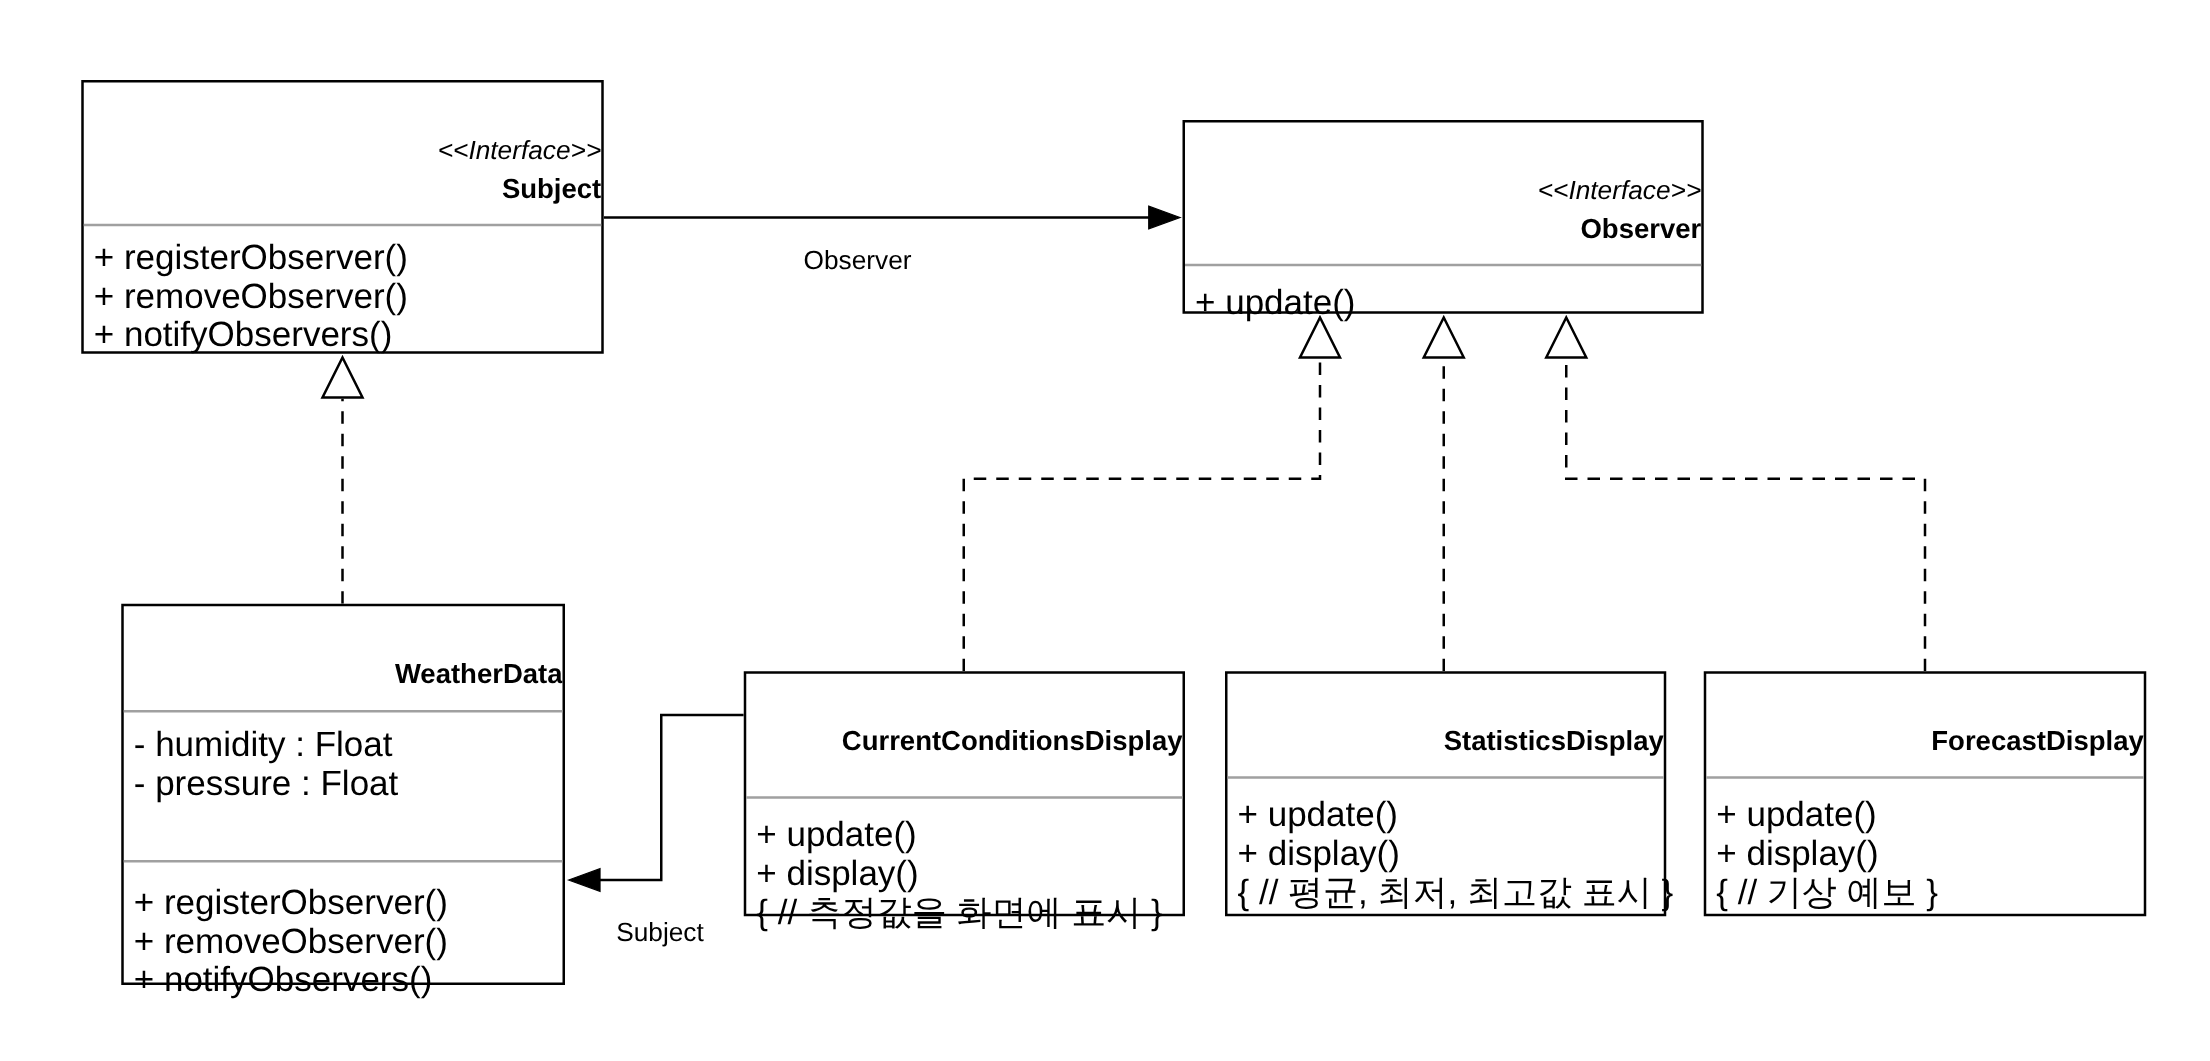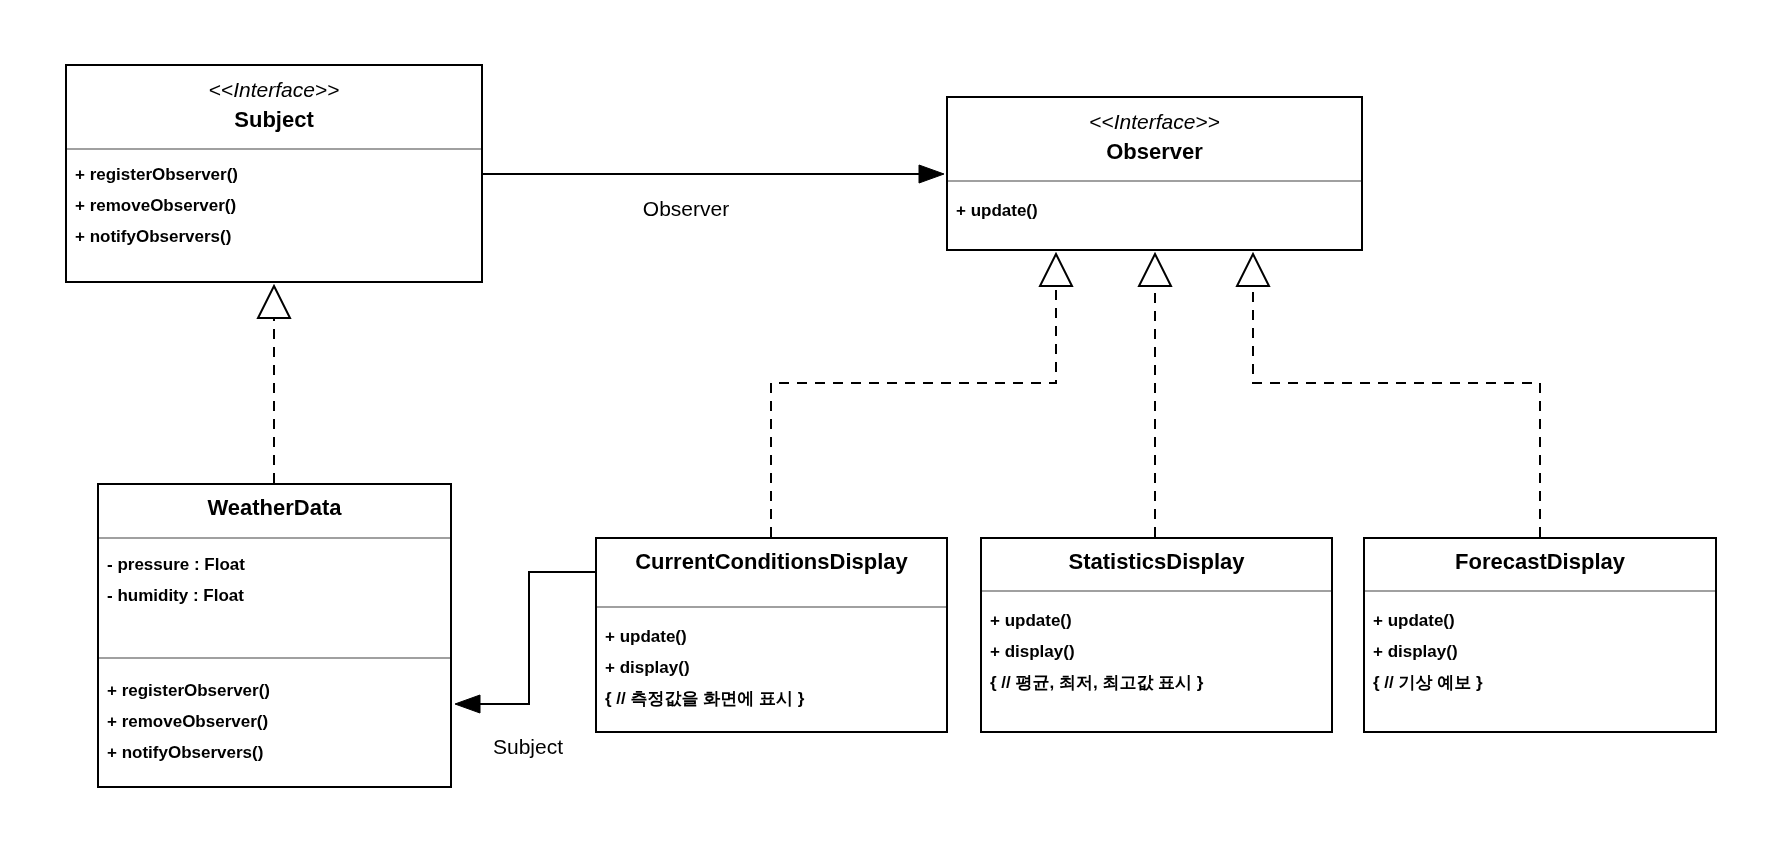--- a/index.html
+++ b/index.html
@@ -16,28 +16,28 @@
   .solid-edge { fill: none; stroke: #000000; stroke-width: 2; }
   .dashed-edge { fill: none; stroke: #000000; stroke-width: 2; stroke-dasharray: 10 8; }
   .filled-arrow { fill: #000000; stroke: #000000; stroke-width: 1; }
   .hollow-triangle { fill: #ffffff; stroke: #000000; stroke-width: 2; }
 
   .class-box {
     position: absolute;
     background: #ffffff;
     border: 2px solid #000000;
   }
-  .box-header { text-align: center; overflow: hidden; }
+  .box-header { text-align: right; overflow: hidden; margin-top: 31px; }
   .stereotype { font-style: italic; font-size: 21px; line-height: 30px; }
   .class-name { font-weight: bold; font-size: 22px; line-height: 30px; }
   .hdr-pad { padding-top: 9px; }
   .hdr-pad-single { padding-top: 8px; }
   .divider { border-top: 2px solid #a0a0a0; height: 0; }
   .box-body { padding-left: 8px; }
-  .member { font-size: 17px; line-height: 31px; white-space: nowrap; font-weight: bold; }
+  .member { font-size: 28px; line-height: 31px; white-space: nowrap; }
 
   .edge-label {
     position: absolute;
     font-size: 21px;
     white-space: nowrap;
     transform: translate(-50%, -50%);
     background: transparent;
   }
 </style>
 </head>
@@ -105,22 +105,22 @@
       <div class="member">+ update()</div>
     </div>
   </div>
 
   <div class="class-box" style="left:97px; top:483px; width:355px; height:305px;">
     <div class="box-header hdr-pad-single" style="height:52px;">
       <div class="class-name">WeatherData</div>
     </div>
     <div class="divider"></div>
     <div class="box-body" style="padding-top:10px; height:118px;">
+      <div class="member">- humidity : Float</div>
       <div class="member">- pressure : Float</div>
-      <div class="member">- humidity : Float</div>
     </div>
     <div class="divider"></div>
     <div class="box-body" style="padding-top:16px;">
       <div class="member">+ registerObserver()</div>
       <div class="member">+ removeObserver()</div>
       <div class="member">+ notifyObservers()</div>
     </div>
   </div>
 
   <div class="class-box" style="left:595px; top:537px; width:353px; height:196px;">

